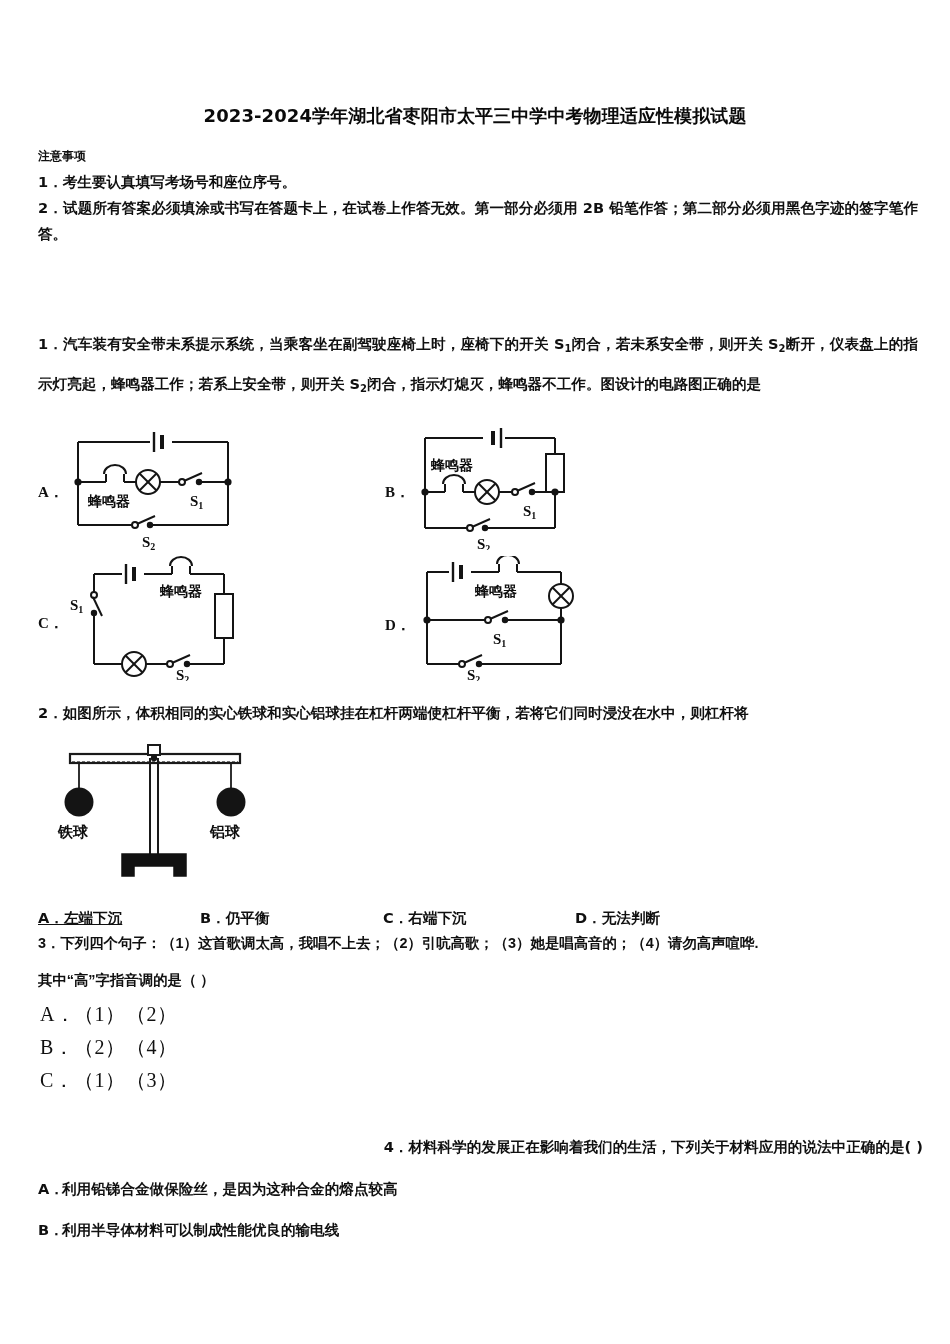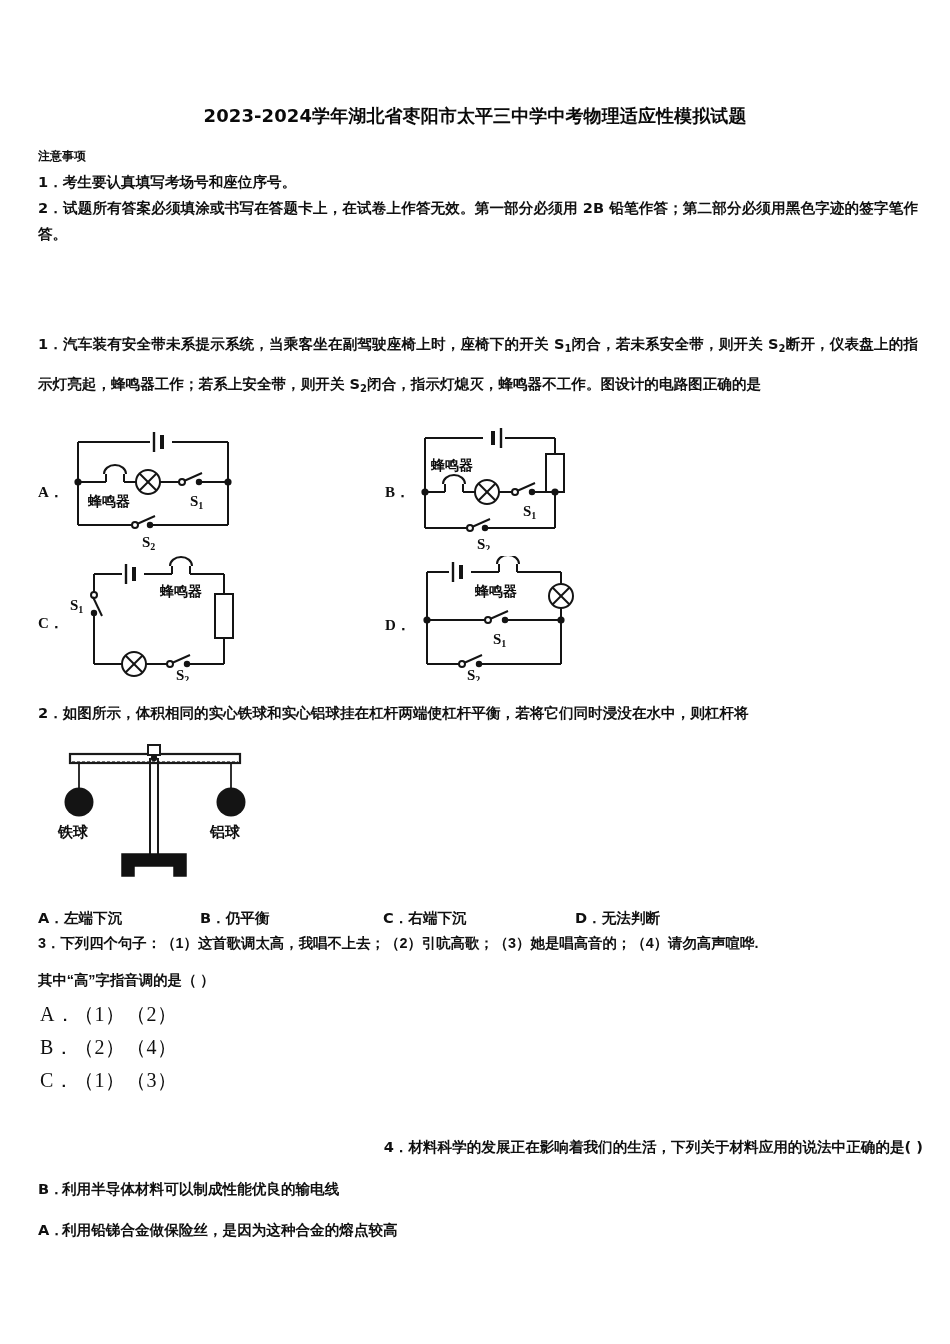--- a/index.html
+++ b/index.html
@@ -137,21 +137,21 @@
     left: 38px;
     top: 893px;
     width: 880px;
     font-family: "DejaVu Sans", "Liberation Sans", sans-serif;
     font-weight: bold;
     font-size: 14.6px;
   }
   .q2-options span.opt {
     display: inline-block;
   }
-  .q2-options span.o1 { width: 162px; }
+  .q2-options span.o1 { width: 162px; text-decoration: underline; }
   .q2-options span.o2 { width: 183px; }
   .q2-options span.o3 { width: 192px; margin-top: 16px; }
 
   
   .q3-stem {
     position: absolute;
     left: 38px;
     top: 925px;
     width: 885px;
     font-family: Liberation Sans, sans-serif;
@@ -451,17 +451,17 @@
 
   <div class="q3-options">
     <div class="q3-opt"><span class="lbl">A．</span><span class="v1">（1）</span><span>（2）</span></div>
     <div class="q3-opt"><span class="lbl">B．</span><span class="v1">（2）</span><span>（4）</span></div>
     <div class="q3-opt"><span class="lbl">C．</span><span class="v1">（1）</span><span>（3）</span></div>
   </div>
 
   <div class="q4-stem">4．材料科学的发展正在影响着我们的生活，下列关于材料应用的说法中正确的是(      )</div>
 
   <div class="q4-options">
+    <div class="q4-opt"><span class="lbl">A．</span><span>利用铅锑合金做保险丝，是因为这种合金的熔点较高</span></div>
     <div class="q4-opt"><span class="lbl">B．</span><span>利用半导体材料可以制成性能优良的输电线</span></div>
-    <div class="q4-opt"><span class="lbl">A．</span><span>利用铅锑合金做保险丝，是因为这种合金的熔点较高</span></div>
   </div>
 
 </div>
 
 </body></html>

